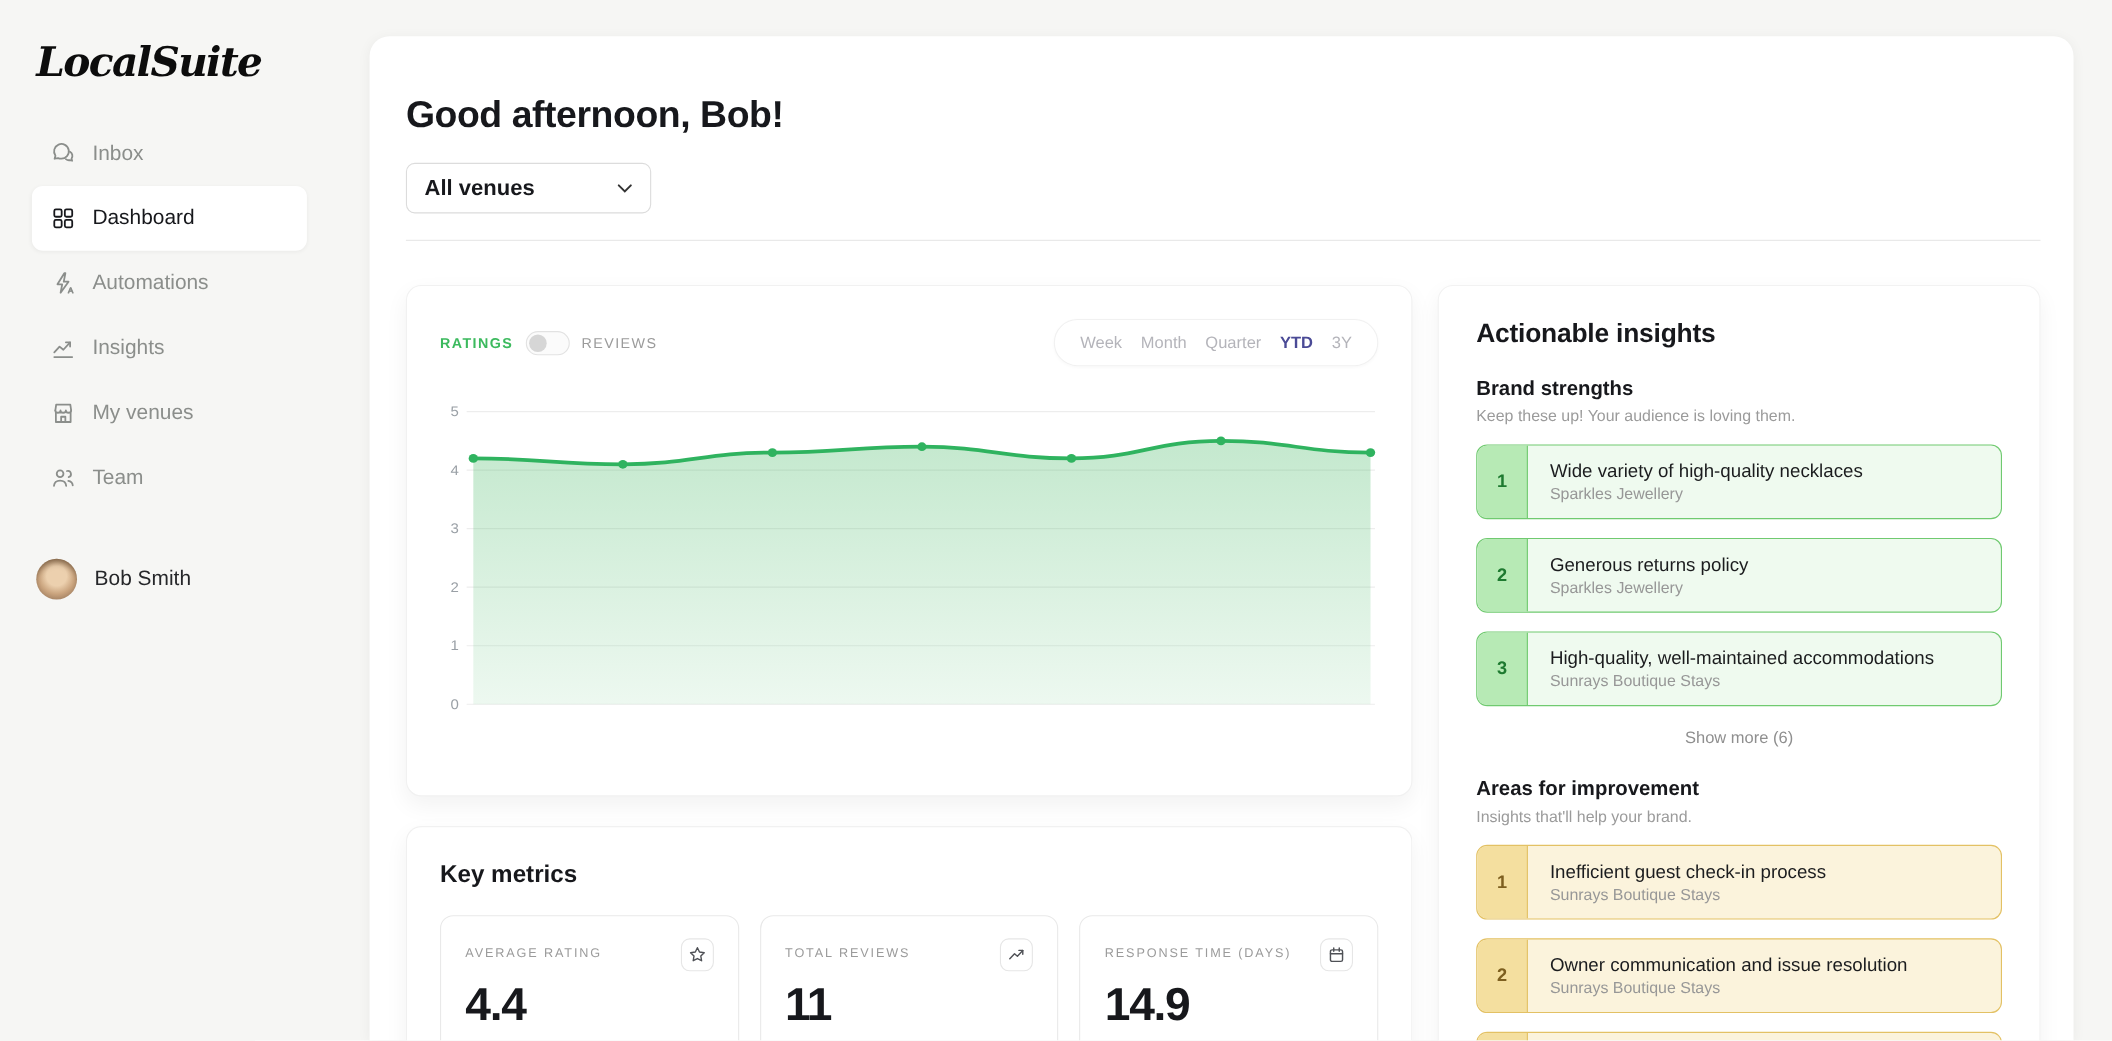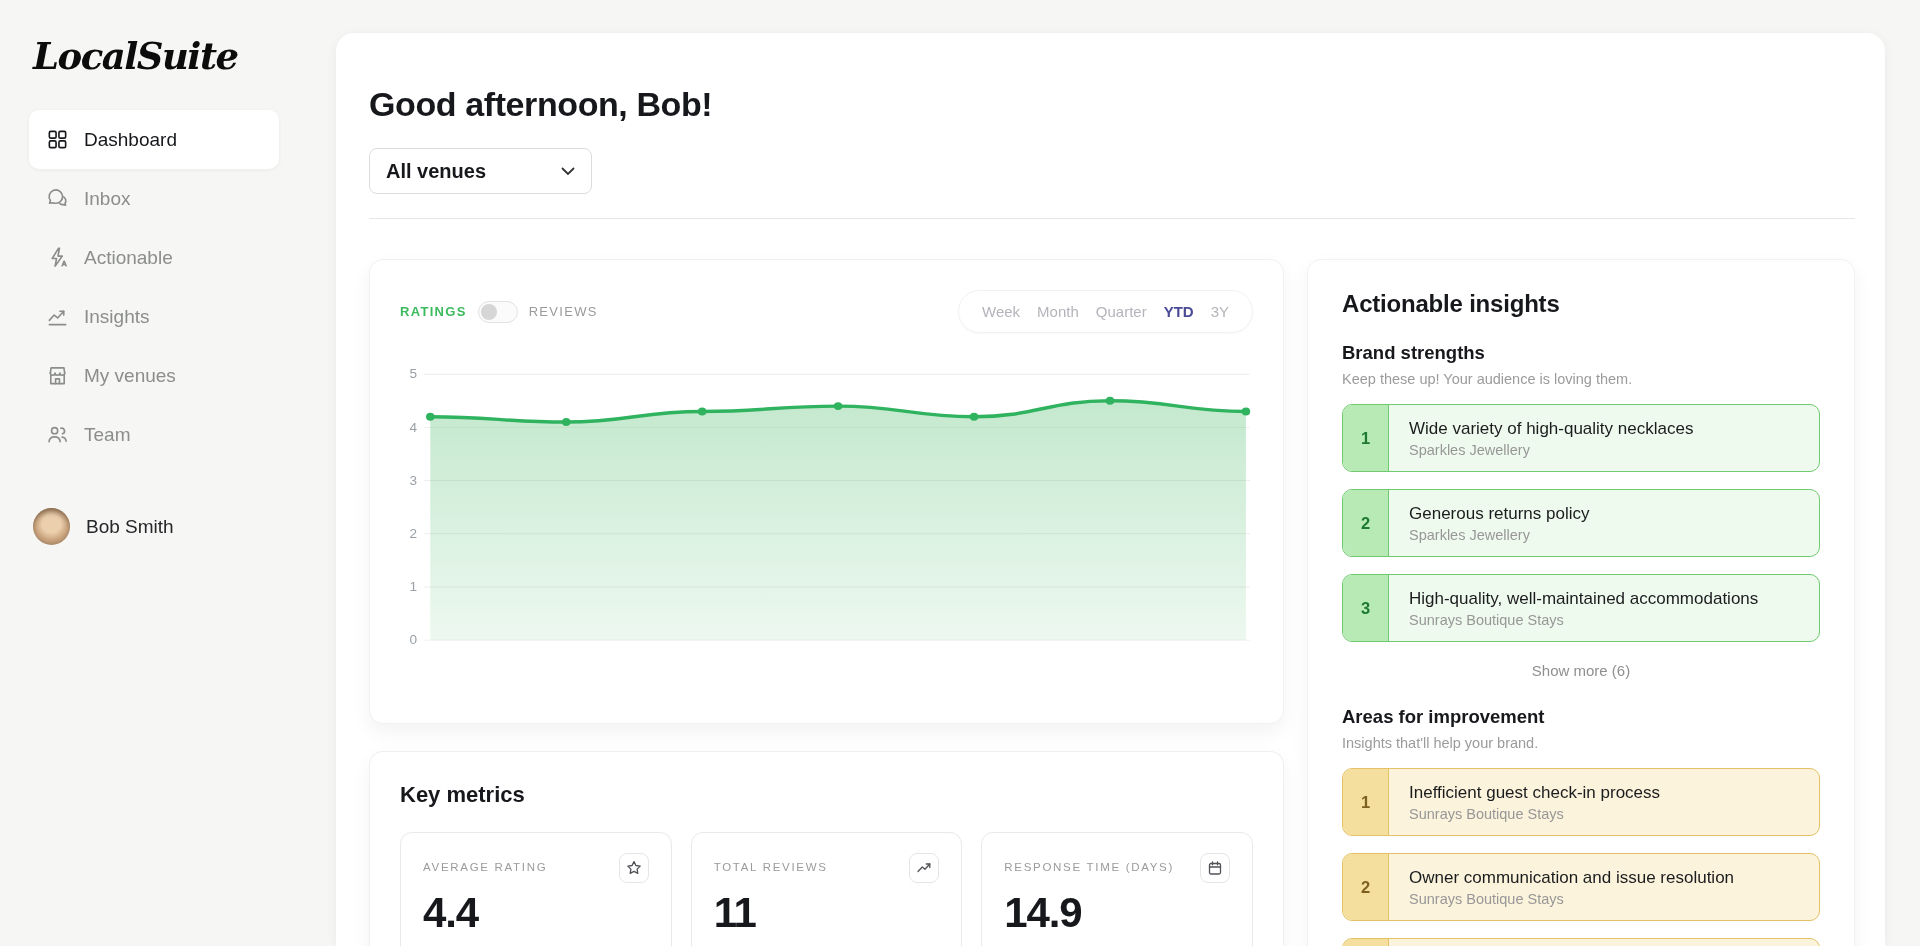--- a/index.html
+++ b/index.html
@@ -76,44 +76,44 @@
   .insight-item.amber .rank { background:#f4df9f; color:#7d5f1f; border-right:1.5px solid #e3c164; }
   .show-more { text-align:center; color:#8f8f8f; font-size:15px; margin:20px 0 10px; cursor:pointer; }
   .improve-block { margin-top:27px; }
 </style>
 </head>
 <body>
 
 <aside class="sidebar">
   <div class="logo">LocalSuite</div>
   <nav class="nav">
+  <div class="nav-item">
+    <svg viewBox="0 0 24 24" fill="none" stroke="currentColor" stroke-width="1.7" stroke-linecap="round" stroke-linejoin="round">
+          <path d="M10 17c-1 0-2-.2-2.9-.6L3.8 17l.8-2.9A7 7 0 1 1 10 17z"></path>
+          <path d="M14.5 17.4a4.6 4.6 0 0 0 3.6 1l2.3.5-.5-2a4.7 4.7 0 0 0-1.5-6.6"></path>
+        </svg>
+    <span>Inbox</span>
+  </div>
+
   <div class="nav-item active">
     <svg viewBox="0 0 24 24" fill="none" stroke="currentColor" stroke-width="1.7" stroke-linecap="round" stroke-linejoin="round">
           <rect x="3.5" y="3.5" width="7" height="7" rx="1.5"></rect>
           <rect x="13.5" y="3.5" width="7" height="7" rx="1.5"></rect>
           <rect x="3.5" y="13.5" width="7" height="7" rx="1.5"></rect>
           <rect x="13.5" y="13.5" width="7" height="7" rx="1.5"></rect>
         </svg>
     <span>Dashboard</span>
   </div>
 
   <div class="nav-item">
     <svg viewBox="0 0 24 24" fill="none" stroke="currentColor" stroke-width="1.7" stroke-linecap="round" stroke-linejoin="round">
-          <path d="M10 17c-1 0-2-.2-2.9-.6L3.8 17l.8-2.9A7 7 0 1 1 10 17z"></path>
-          <path d="M14.5 17.4a4.6 4.6 0 0 0 3.6 1l2.3.5-.5-2a4.7 4.7 0 0 0-1.5-6.6"></path>
-        </svg>
-    <span>Inbox</span>
-  </div>
-
-  <div class="nav-item">
-    <svg viewBox="0 0 24 24" fill="none" stroke="currentColor" stroke-width="1.7" stroke-linecap="round" stroke-linejoin="round">
           <path d="M13 2.5 6.5 13H11l-1.5 8L17 10.5h-4.5L14 2.5z"></path>
           <text x="16.5" y="21" font-size="7.5" stroke-width=".8" fill="currentColor">A</text>
         </svg>
-    <span>Actionable</span>
+    <span>Automations</span>
   </div>
 
   <div class="nav-item">
     <svg viewBox="0 0 24 24" fill="none" stroke="currentColor" stroke-width="1.7" stroke-linecap="round" stroke-linejoin="round">
           <path d="M3.5 20.5h17"></path>
           <path d="M3.5 16l5-5.5 3.6 3 6.4-7"></path>
           <path d="M14.5 6.5h4v4"></path>
         </svg>
     <span>Insights</span>
   </div>

